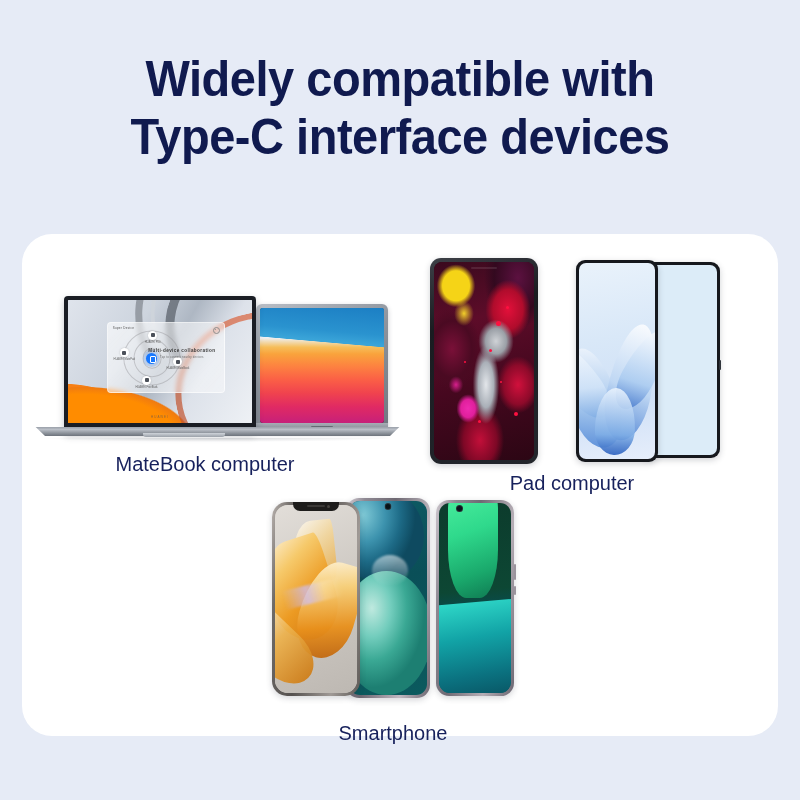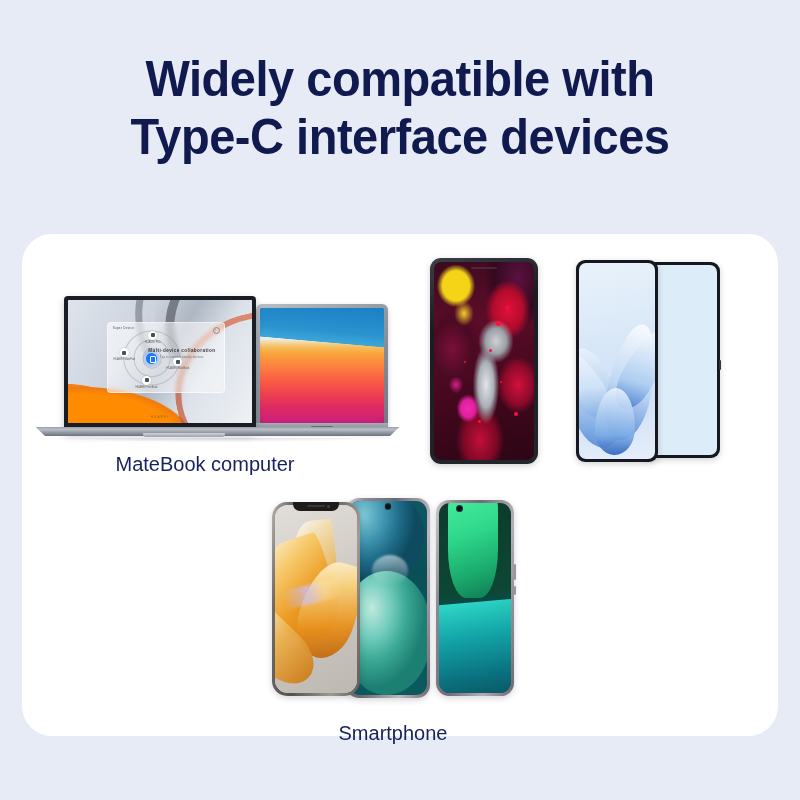--- a/index.html
+++ b/index.html
@@ -819,20 +819,21 @@
           <span class="dot d4"></span>
           <span class="dot d5"></span>
           <span class="dot d6"></span>
           <span class="dot d7"></span>
         </div>
         <div class="cam"></div>
       </div>
     </div>
   </div>
 
+  <div class="group-label" style="left:452px; top:472px; width:240px;">Pad computer</div>
 
   <div class="phones">
 
     <div class="phone ph-right">
       <div class="scr">
         <div class="mi-wall">
           <div class="blob-top"></div>
           <div class="band"></div>
         </div>
       </div>

